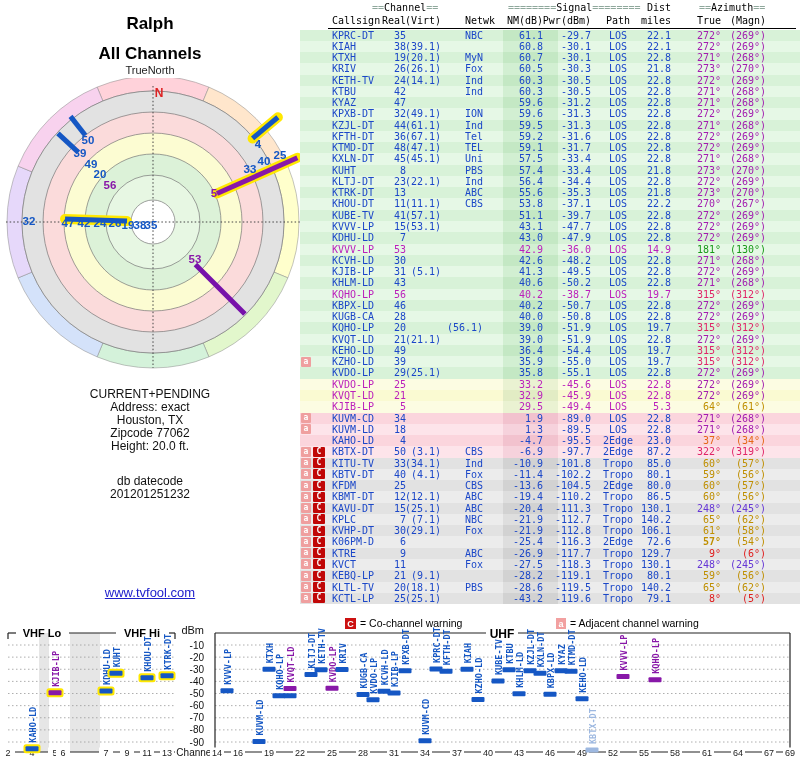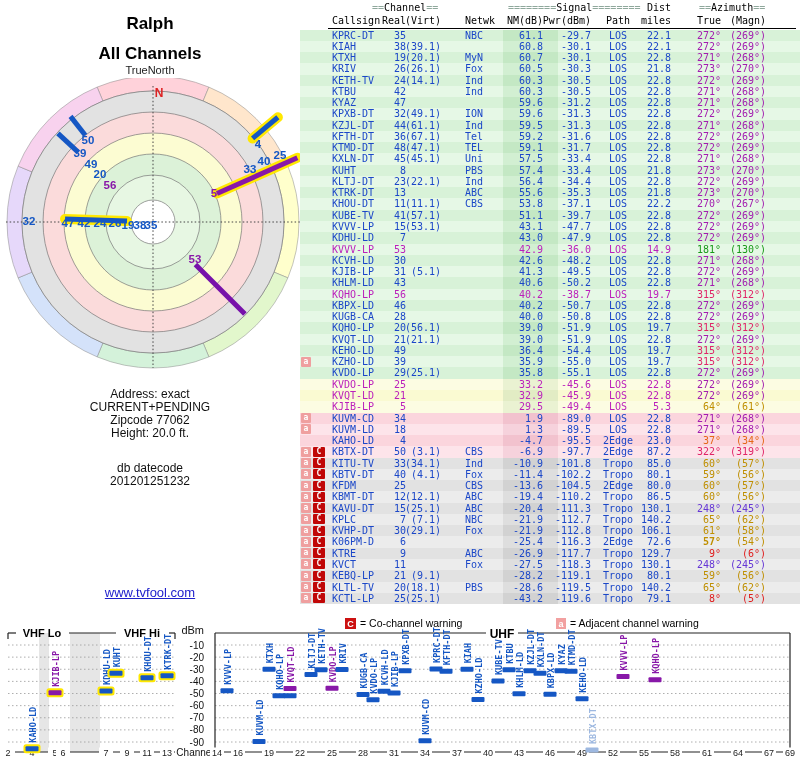--- a/index.html
+++ b/index.html
@@ -100,22 +100,23 @@
         <text x="256" y="70" fill="#1557c4" font-size="11.5" font-weight="bold" font-family="&quot;Liberation Sans&quot;,sans-serif" text-anchor="middle">4</text>
         <text x="248" y="95" fill="#1557c4" font-size="11.5" font-weight="bold" font-family="&quot;Liberation Sans&quot;,sans-serif" text-anchor="middle">33</text>
         <text x="262" y="87" fill="#1557c4" font-size="11.5" font-weight="bold" font-family="&quot;Liberation Sans&quot;,sans-serif" text-anchor="middle">40</text>
         <text x="278" y="81" fill="#1557c4" font-size="11.5" font-weight="bold" font-family="&quot;Liberation Sans&quot;,sans-serif" text-anchor="middle">25</text>
         <text x="212" y="119" fill="#8818a8" font-size="11.5" font-weight="bold" font-family="&quot;Liberation Sans&quot;,sans-serif" text-anchor="middle">5</text>
         <text x="193" y="185" fill="#8818a8" font-size="11.5" font-weight="bold" font-family="&quot;Liberation Sans&quot;,sans-serif" text-anchor="middle">53</text>
       </g>
     </svg>
 
   <div class="sc">
+    <div>CURRENT+PENDING</div>
     <div>Address: exact</div>
-    <div>CURRENT+PENDING</div>
+    <div>Houston, TX</div>
     <div>Zipcode 77062</div>
     <div>Height: 20.0 ft.</div>
     <div class="dbgap"></div>
     <div>db datecode</div>
     <div>201201251232</div>
   </div>
 
   <a class="link" href="#">www.tvfool.com</a>
 
   <div id="table">
@@ -474,21 +475,21 @@
           <span class="cl c-pwr" style="color: rgb(27, 71, 200);">-50.8</span>
           <span class="cl c-path" style="color: rgb(27, 71, 200);">LOS</span>
           <span class="cl c-mi" style="color: rgb(27, 71, 200);">22.8</span>
           <span class="cl c-azt" style="color: rgb(162, 28, 175);">272°</span>
           <span class="cl c-azm" style="color: rgb(162, 28, 175);">(269°)</span>
         </div>
         <div class="row" style="background: rgb(216, 242, 216);">
           <div class="nmb" style="background: rgb(196, 232, 196);"></div>
           <span class="cl c-cs" style="color: rgb(27, 71, 200);">KQHO-LP</span>
           <span class="cl c-real" style="color: rgb(27, 71, 200);">20</span>
-          <span class="cl c-virt" style="color: rgb(27, 71, 200);">(56.1)</span>
+          <span class="cl c-virt" style="color: rgb(27, 71, 200); margin-left: 42px;">(56.1)</span>
           <span class="cl c-net" style="color: rgb(27, 71, 200);"></span>
           <span class="cl c-nm" style="color: rgb(27, 71, 200);">39.0</span>
           <span class="cl c-pwr" style="color: rgb(27, 71, 200);">-51.9</span>
           <span class="cl c-path" style="color: rgb(27, 71, 200);">LOS</span>
           <span class="cl c-mi" style="color: rgb(27, 71, 200);">19.7</span>
           <span class="cl c-azt" style="color: rgb(224, 36, 104);">315°</span>
           <span class="cl c-azm" style="color: rgb(224, 36, 104);">(312°)</span>
         </div>
         <div class="row" style="background: rgb(230, 248, 230);">
           <div class="nmb" style="background: rgb(210, 239, 210);"></div>

